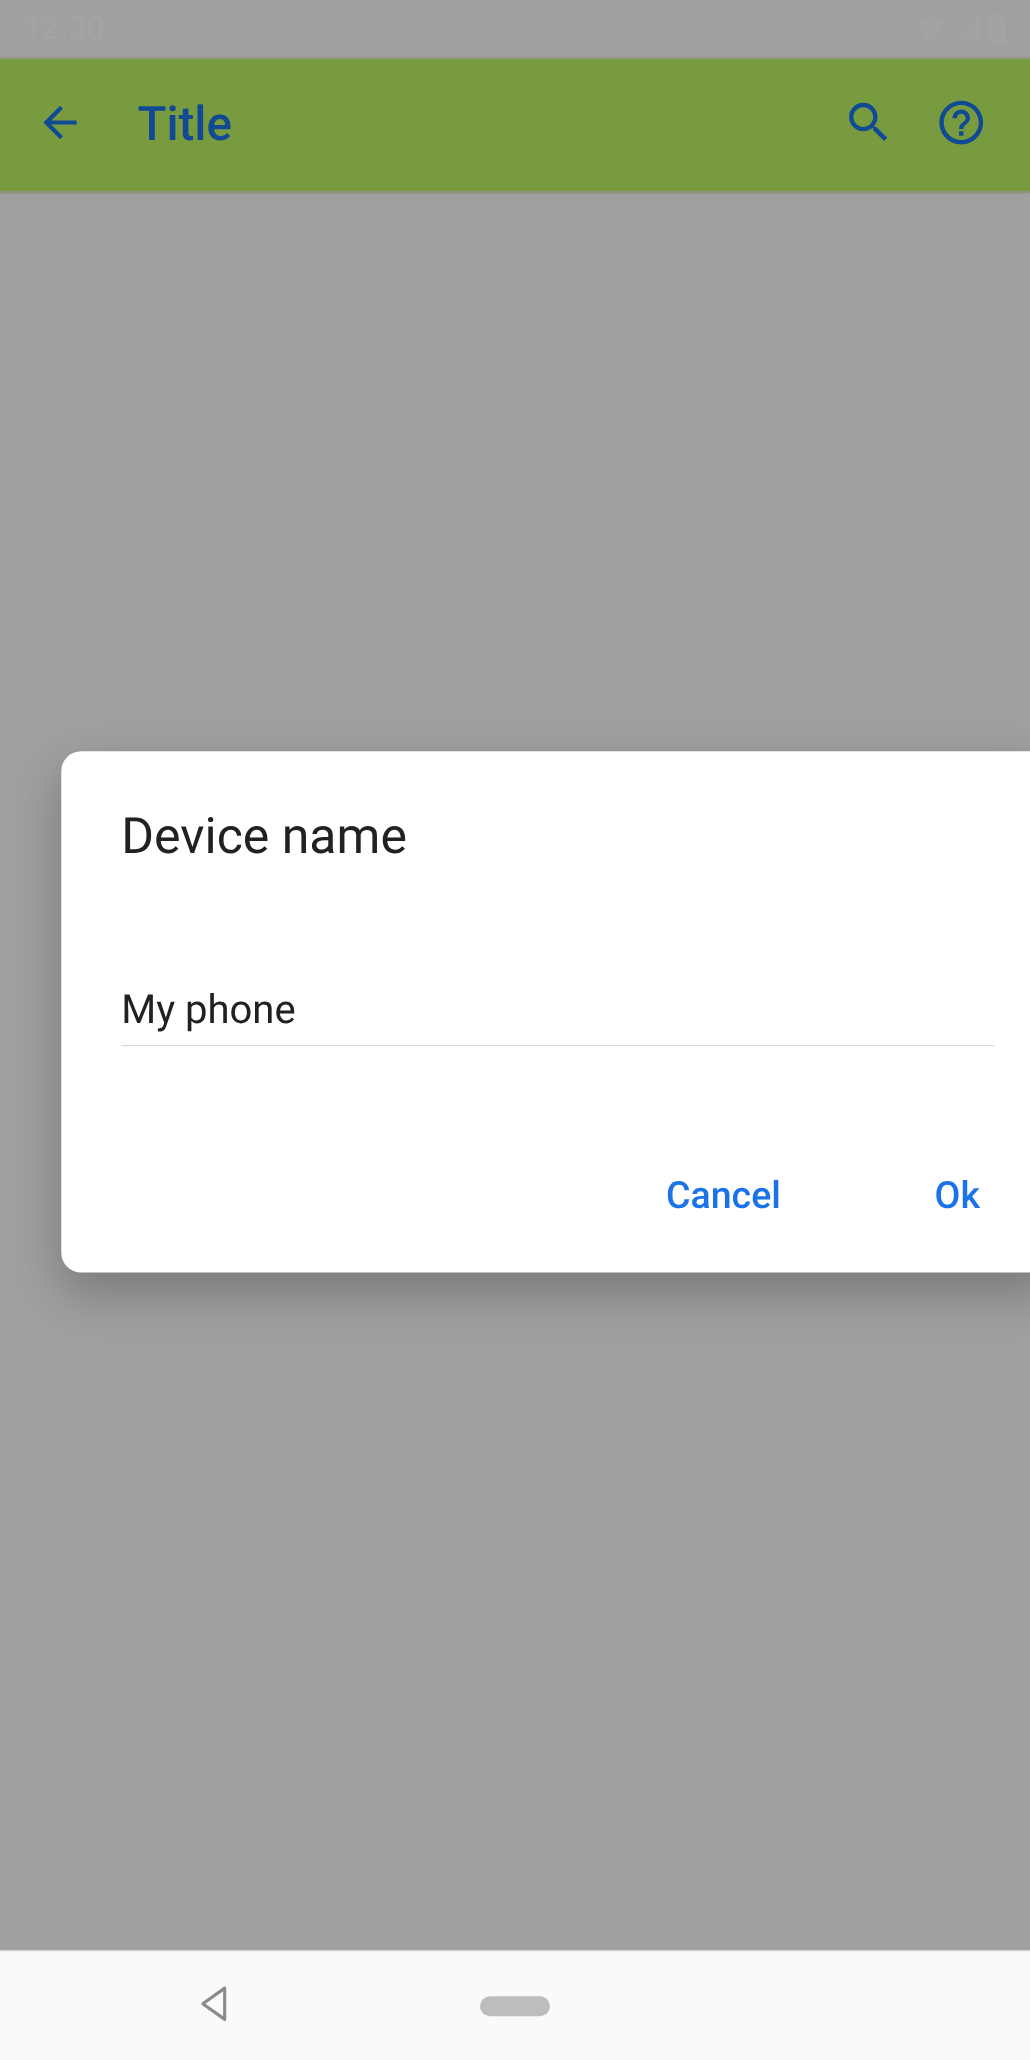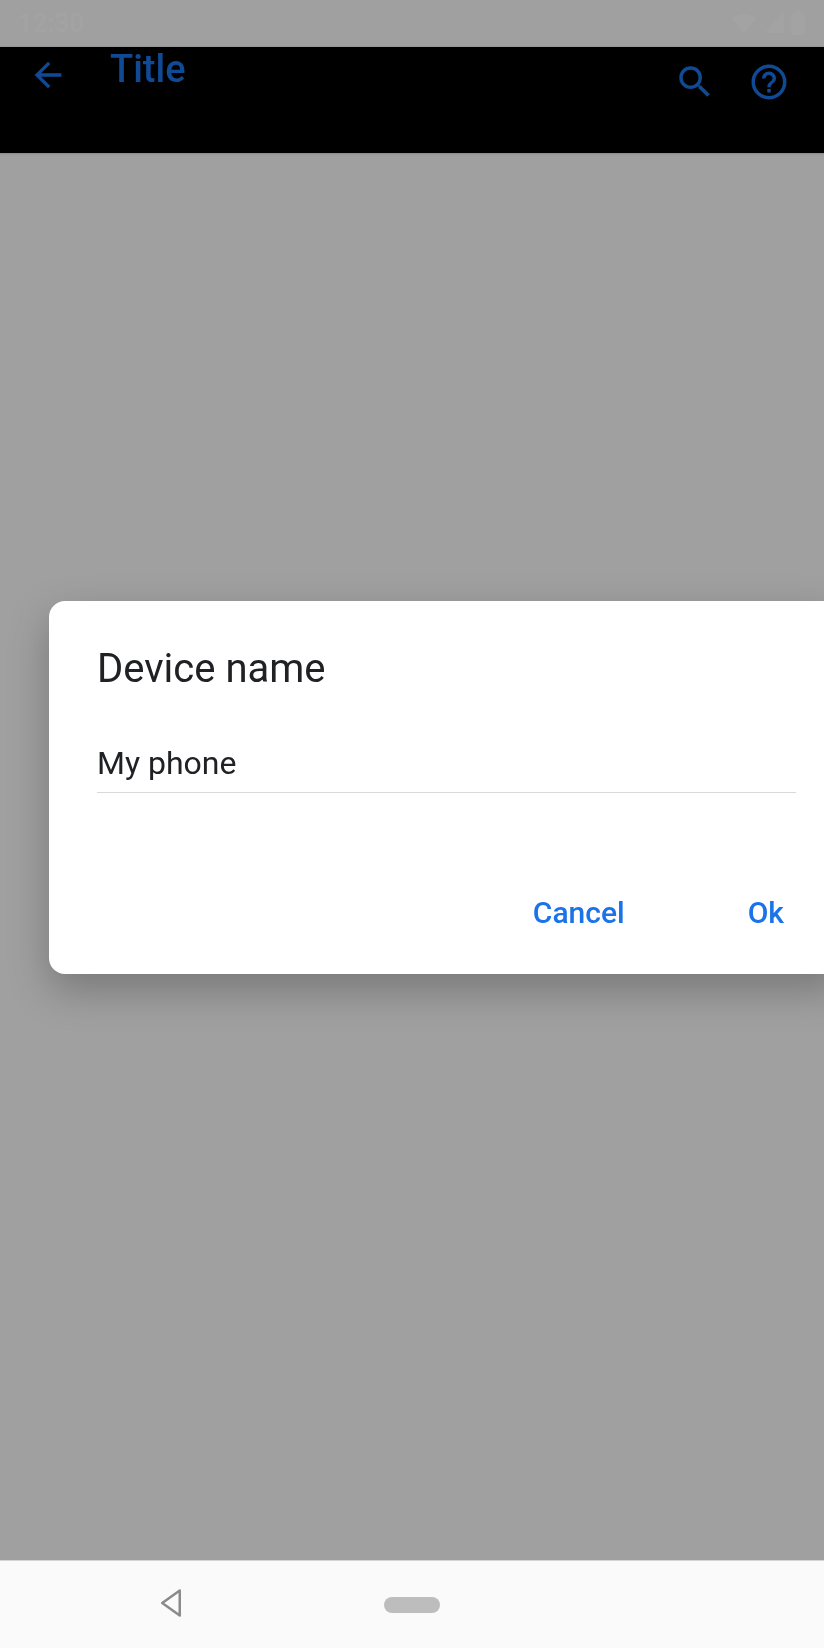--- a/index.html
+++ b/index.html
@@ -29,23 +29,23 @@
     }
     .status-right {
       display: flex;
       align-items: center;
       gap: 4px;
     }
     .status-right svg { display: block; }
     
     .app-bar {
       height: 108px;
-      background: #000000;
-      display: flex;
-      align-items: flex-start;
+      background: #bef264;
+      display: flex;
+      align-items: center;
       padding: 0 18px;
       border-top: 1px solid #eee;
       border-bottom: 1px solid #e0e0e0;
       box-shadow: 0 1px 2px rgba(0,0,0,0.06);
     }
     .back-btn {
       width: 60px;
       height: 60px;
       display: flex;
       align-items: center;
@@ -95,20 +95,21 @@
       padding-bottom: 10px;
     }
     .text-input {
       width: 100%;
       border: none;
       outline: none;
       font-size: 32px;
       color: #202124;
       background: transparent;
       font-family: inherit;
+      margin-top: 44px;
     }
     .dialog-actions {
       margin-top: 96px;
       display: flex;
       justify-content: flex-end;
       gap: 107px;
       padding-right: 4px;
       padding-bottom: 10px;
     }
     .dialog-btn {

